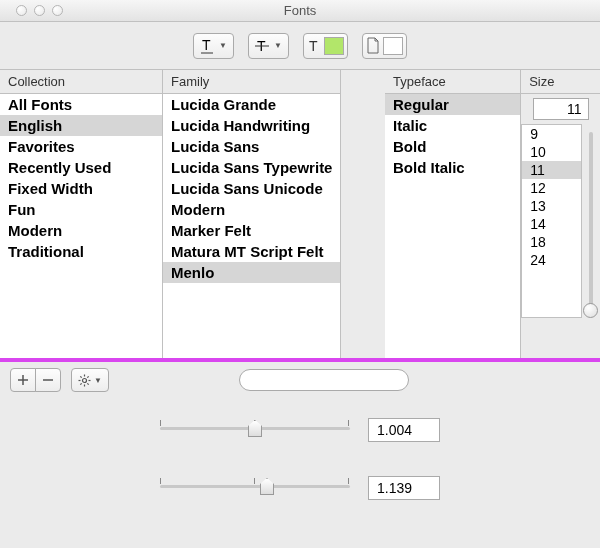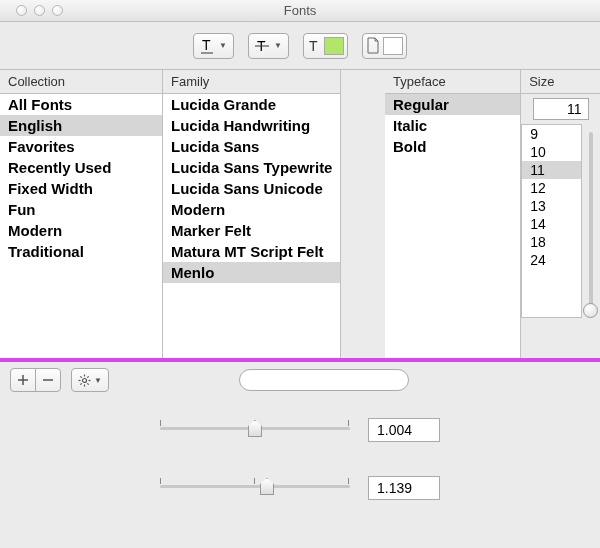--- a/index.html
+++ b/index.html
@@ -118,20 +118,21 @@
         <div class="li">Matura MT Script Felt</div>
         <div class="li sel">Menlo</div>
       </div>
   </div>
   <div class="col typeface">
     <div class="colhead">Typeface</div>
     <div class="collist" id="list-typeface">
         <div class="li sel">Regular</div>
         <div class="li">Italic</div>
         <div class="li">Bold</div>
+        <div class="li">Bold Italic</div>
       </div>
   </div>
   <div class="col size">
     <div class="colhead" style="border-right:none;">Size</div>
     <div class="sizecol">
       <input class="sizeinput" value="11" style="">
       <div class="sizebody">
         <div class="sizelist" id="list-size">
             <div class="li">9</div>
             <div class="li">10</div>

